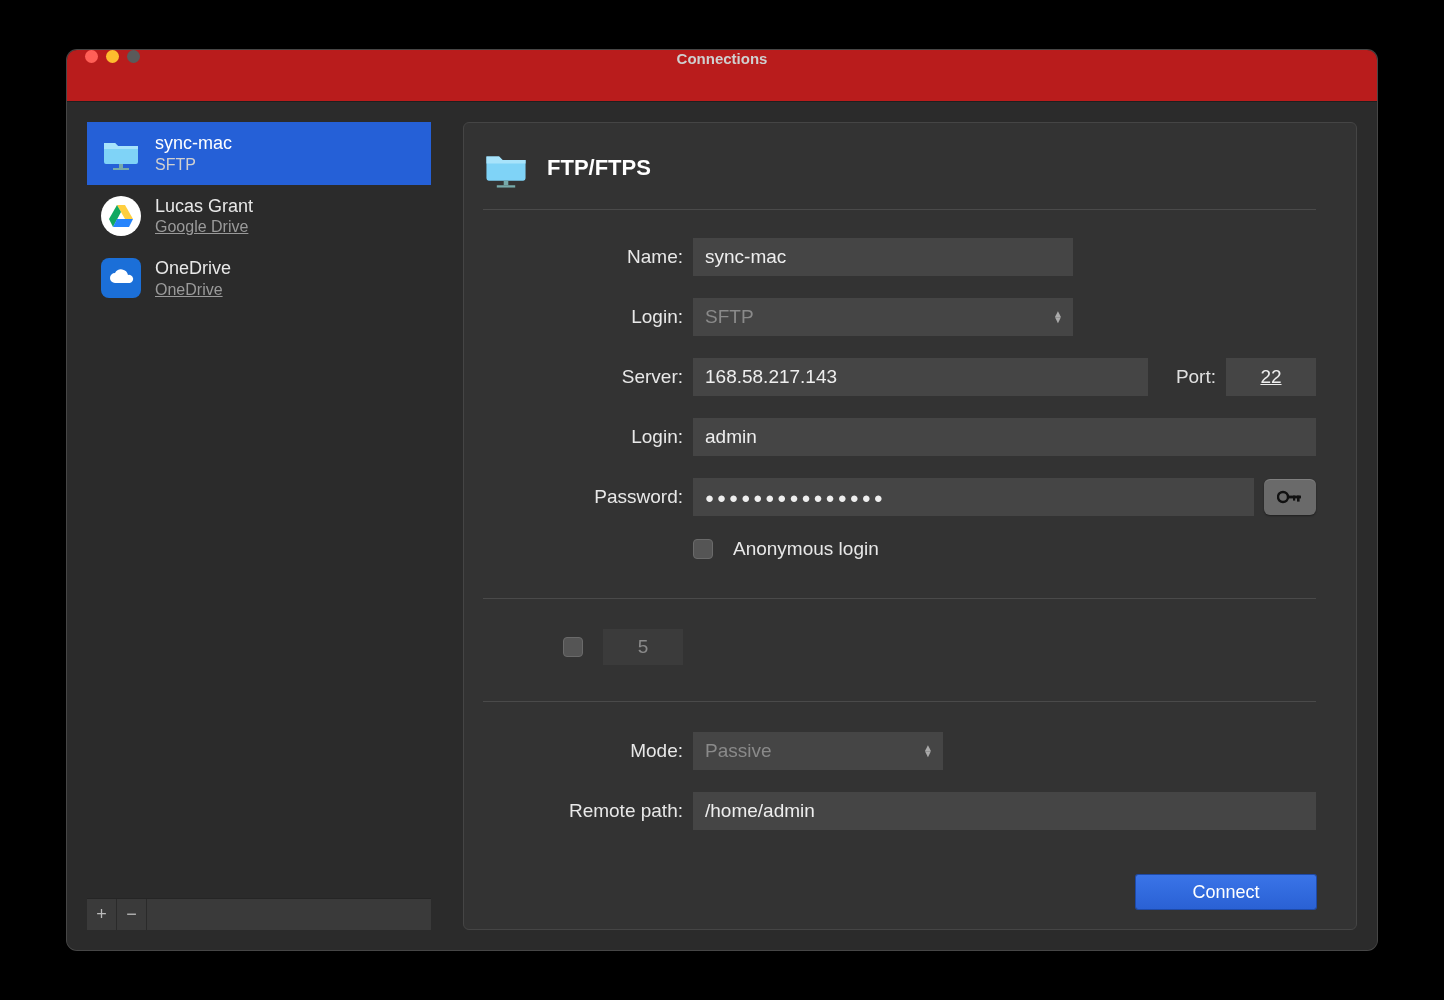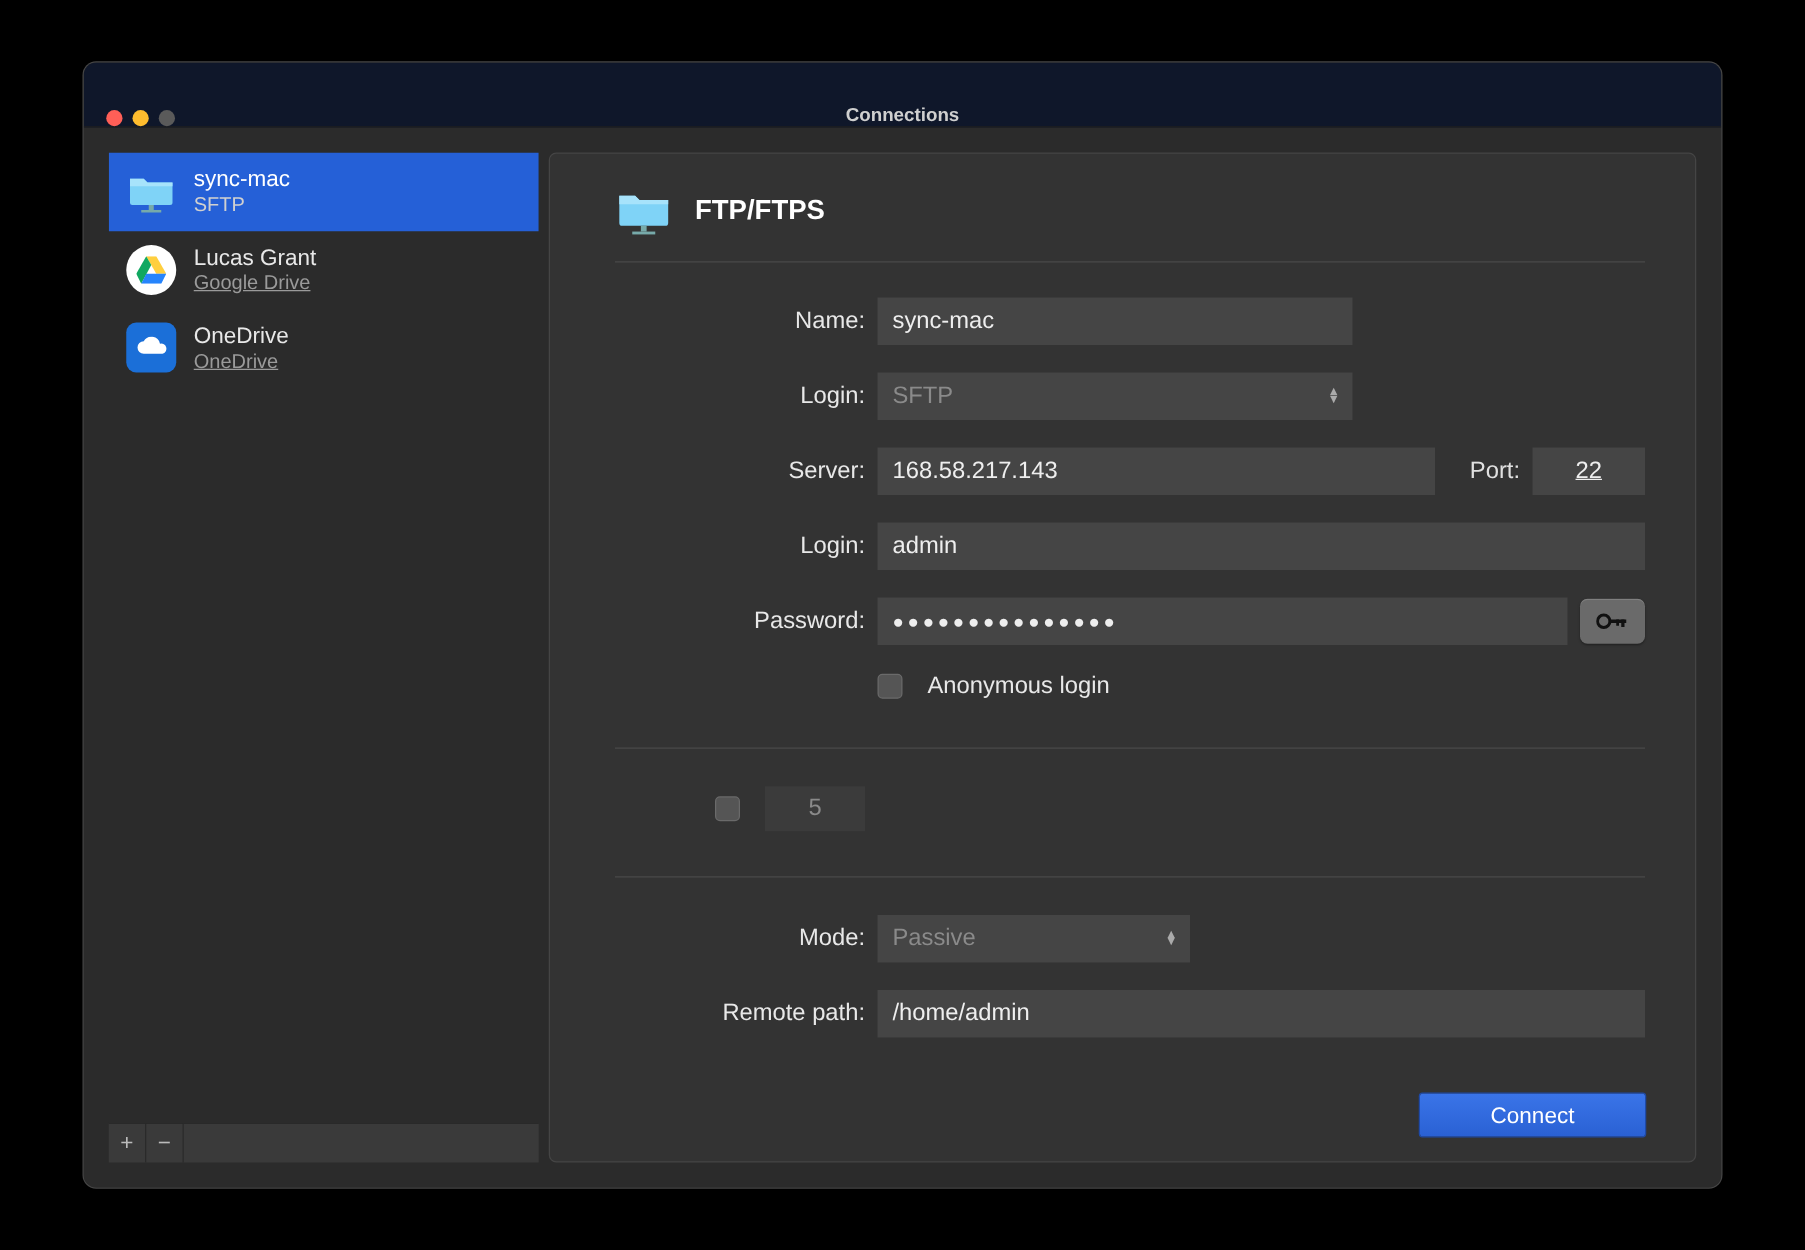--- a/index.html
+++ b/index.html
@@ -19,24 +19,24 @@
     height: 900px;
     background: #2b2b2b;
     border-radius: 10px;
     display: flex;
     flex-direction: column;
     overflow: hidden;
     box-shadow: 0 0 0 1px #464646;
   }
   .titlebar {
     height: 52px;
-    background: #0f172a;
+    background: #b91c1c;
     border-bottom: 1px solid #1f1f1f;
     display: flex;
-    align-items: flex-end;
+    align-items: flex-start;
     position: relative;
   }
   .traffic-lights {
     display: flex;
     gap: 8px;
     margin-left: 18px;
   }
   .tl { width: 13px; height: 13px; border-radius: 50%; }
   .tl-close { background: #ff5f57; }
   .tl-min { background: #febc2e; }
@@ -46,21 +46,21 @@
     left: 50%;
     transform: translateX(-50%);
     font-weight: 600;
     font-size: 15px;
     color: #cfcfcf;
   }
   .body {
     flex: 1;
     display: flex;
     padding: 20px;
-    gap: 8px;
+    gap: 32px;
     background: #2b2b2b;
   }
   
   .sidebar {
     width: 344px;
     display: flex;
     flex-direction: column;
   }
   .sidebar-list {
     flex: 1;
@@ -98,21 +98,21 @@
     font-size: 18px; color: #bbb;
     border-right: 1px solid #2a2a2a;
     cursor: pointer;
   }
   
   .mainpanel {
     flex: 1;
     background: #333333;
     border: 1px solid #454545;
     border-radius: 6px;
-    padding: 22px 40px 20px 52px;
+    padding: 22px 40px 20px 19px;
     display: flex;
     flex-direction: column;
   }
   .panel-header {
     display: flex;
     align-items: center;
     gap: 18px;
     padding-bottom: 18px;
     border-bottom: 1px solid #4a4a4a;
     margin-bottom: 28px;

